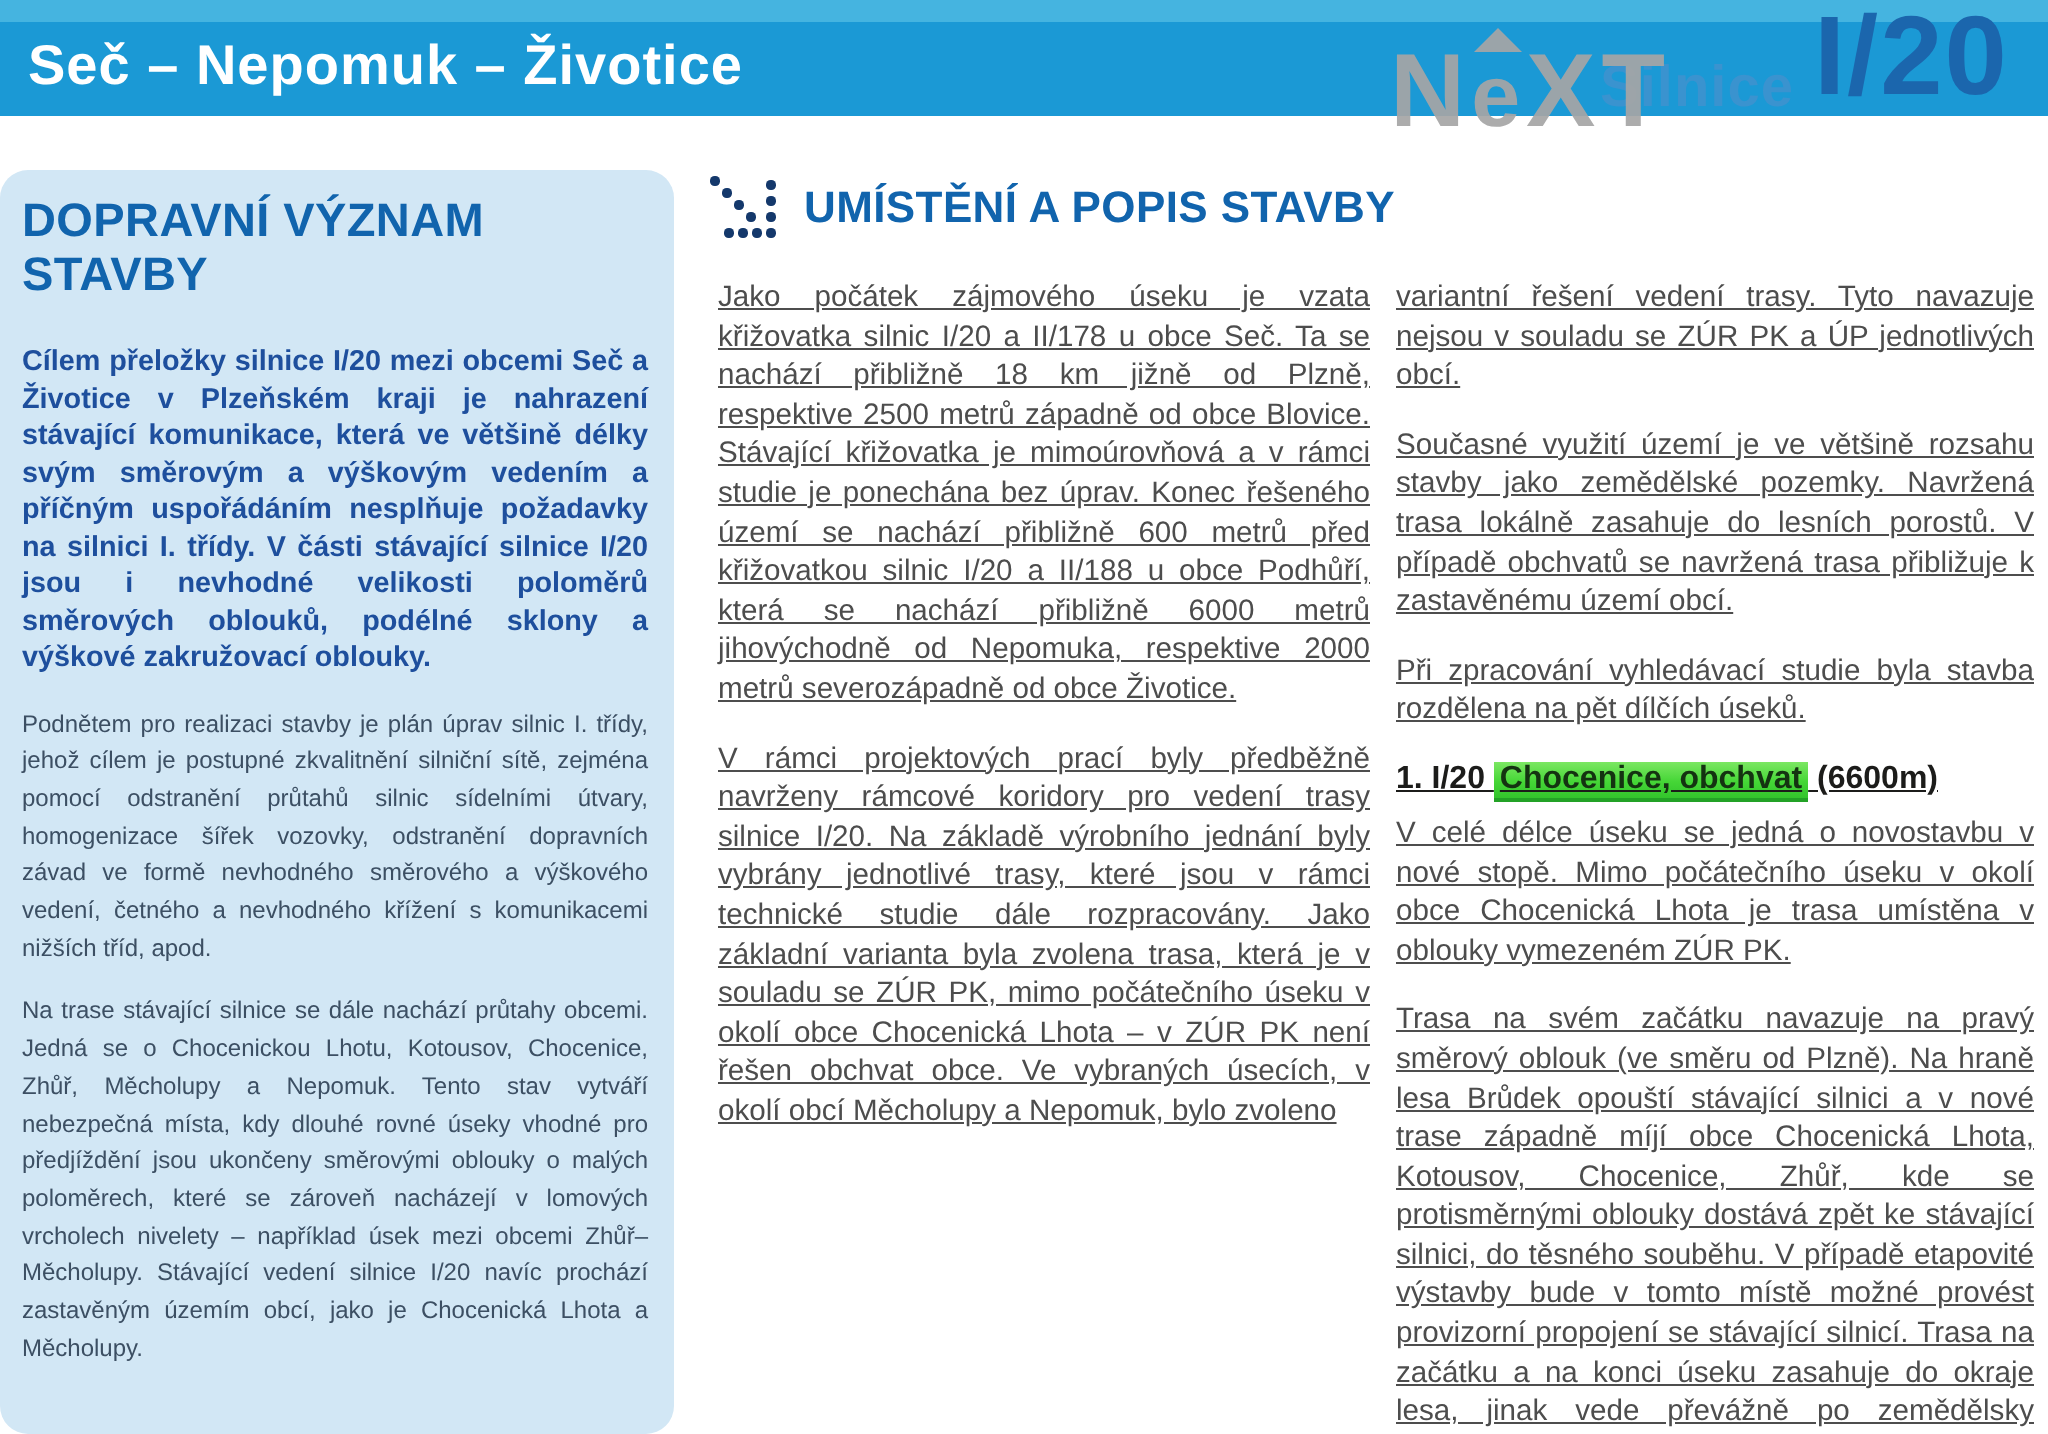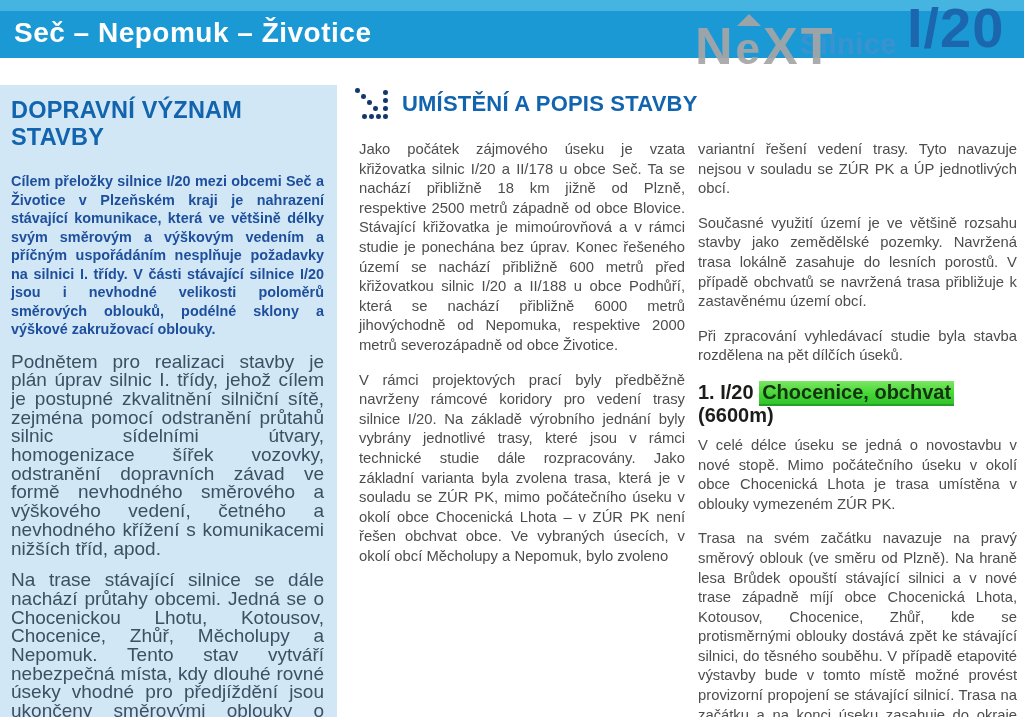--- a/index.html
+++ b/index.html
@@ -31,54 +31,54 @@
     position:absolute;left:121px;top:28px;z-index:2;
     color:#3a93cf;font-size:29px;font-weight:bold;letter-spacing:.5px;text-align:right;
   }
   .road-number{
     position:absolute;left:200px;top:0px;z-index:3;
     color:#1b66ad;font-size:56px;font-weight:800;letter-spacing:1px;line-height:1;margin-left:28px;
   }
   
   .left-panel{
     position:absolute;left:0;top:85px;width:337px;height:632px;
-    background:#d2e7f5;box-sizing:border-box;padding:12px 13px 0 11px;
+    background:#d2e7f5;box-sizing:border-box;padding:12px 13px 0 11px;border-radius:14px;
   }
   .left-panel h1{
     margin:0 0 21px 0;color:#1164ad;font-size:23.5px;font-weight:bold;letter-spacing:.2px;
   }
   .lead-paragraph{
     margin:0 0 14px 0;color:#1e4f9d;font-weight:bold;
     font-size:14.4px;line-height:18.5px;text-align:justify;
   }
   .panel-paragraph{
     margin:0 0 13px 0;color:#3c4f63;
-    font-size:19px;line-height:18.7px;text-align:justify;
+    font-size:12px;line-height:18.7px;text-align:justify;
   }
   
   .main-heading{
     position:absolute;left:355px;top:88px;display:flex;align-items:center;justify-content:flex-end;
   }
   .dots-icon{position:relative;width:34px;height:31px;margin-right:13px;}
   .dots-icon i{
     position:absolute;width:4.6px;height:4.6px;border-radius:50%;background:#14386b;
   }
   .main-heading h2{
     margin:0;color:#1164ad;font-size:22px;font-weight:bold;letter-spacing:.2px;
   }
   
   .col{position:absolute;top:140px;}
   .col-1{left:359px;width:326px;}
   .col-2{left:698px;width:319px;}
   .col p{
     margin:0 0 15px 0;color:#4d4d4d;
-    font-size:14.8px;line-height:19.6px;text-align:justify;
+    font-size:14.8px;line-height:19.6px;text-align:justify;text-decoration:underline;
   }
   .subsection-heading{
-    margin:3px 0 9px 0;color:#1c1c1a;font-size:20px;font-weight:bold;
+    margin:3px 0 9px 0;color:#1c1c1a;font-size:16px;font-weight:bold;text-decoration:underline;
   }
   .marker-highlight{
     background:linear-gradient(180deg,#7ce763 0%,#45d636 55%,#33c42c 100%);
     border-bottom:2px solid #23a226;
     color:#143311;padding:0 3px 1px 3px;
   }
 </style>
 </head>
 <body>
 

